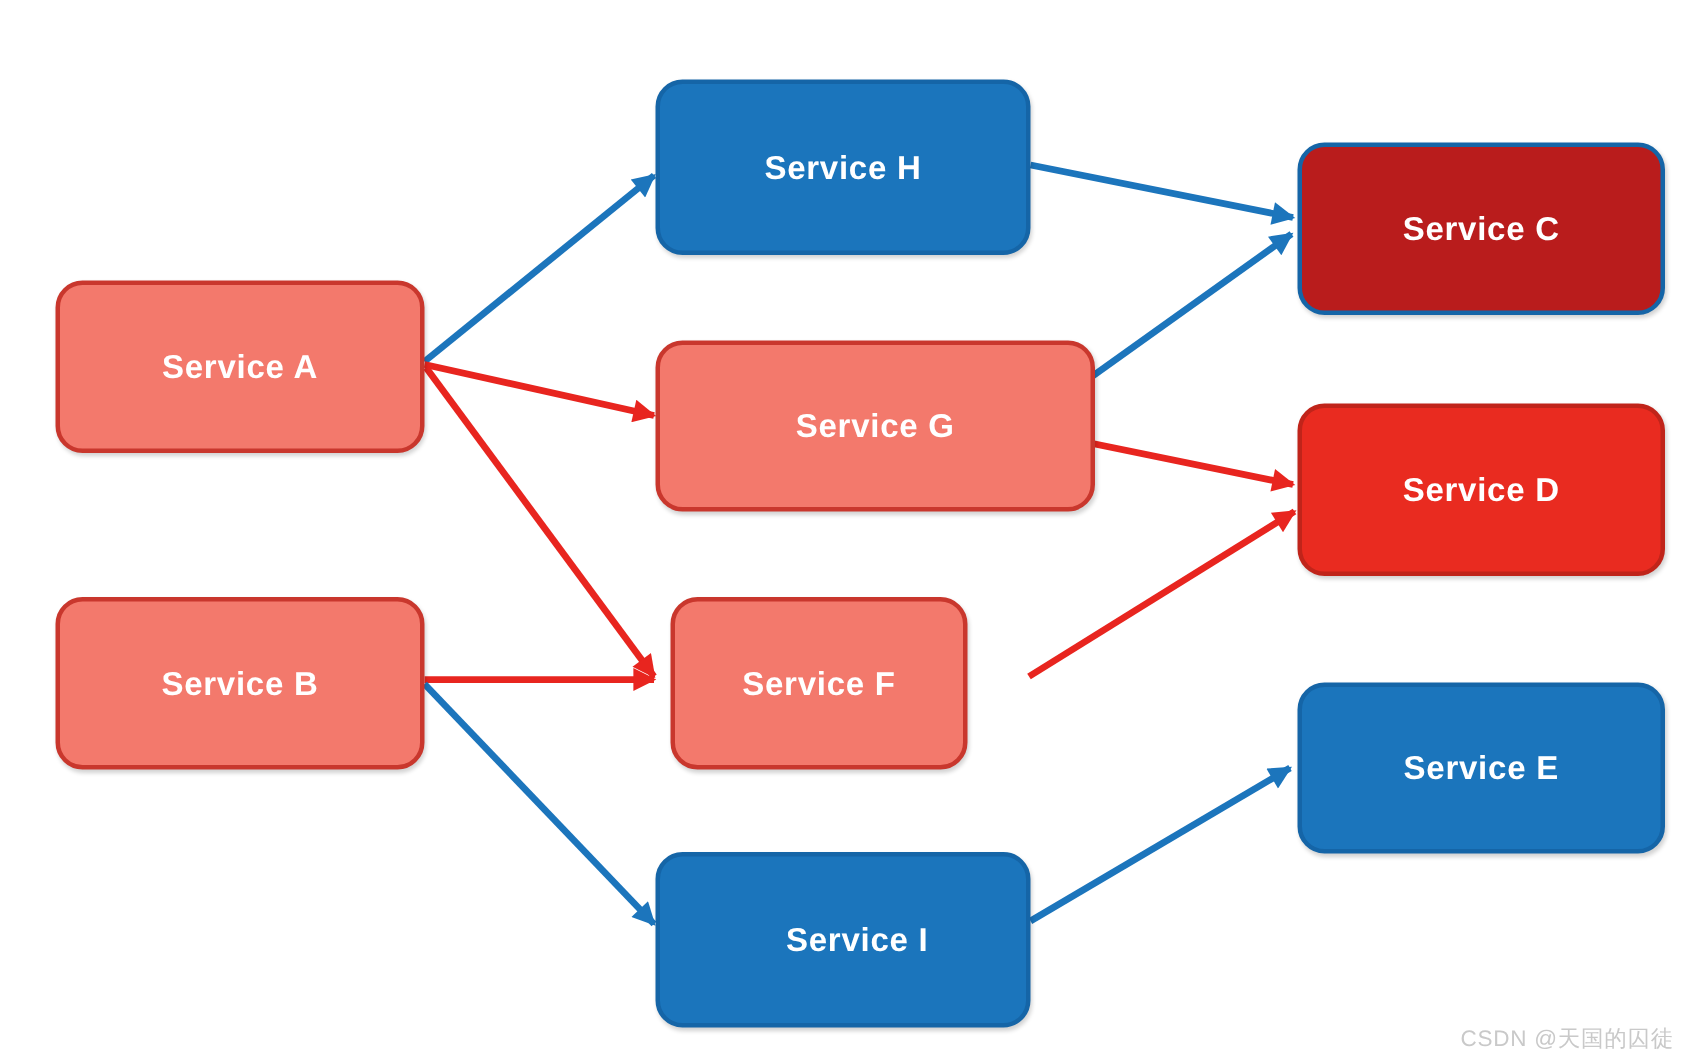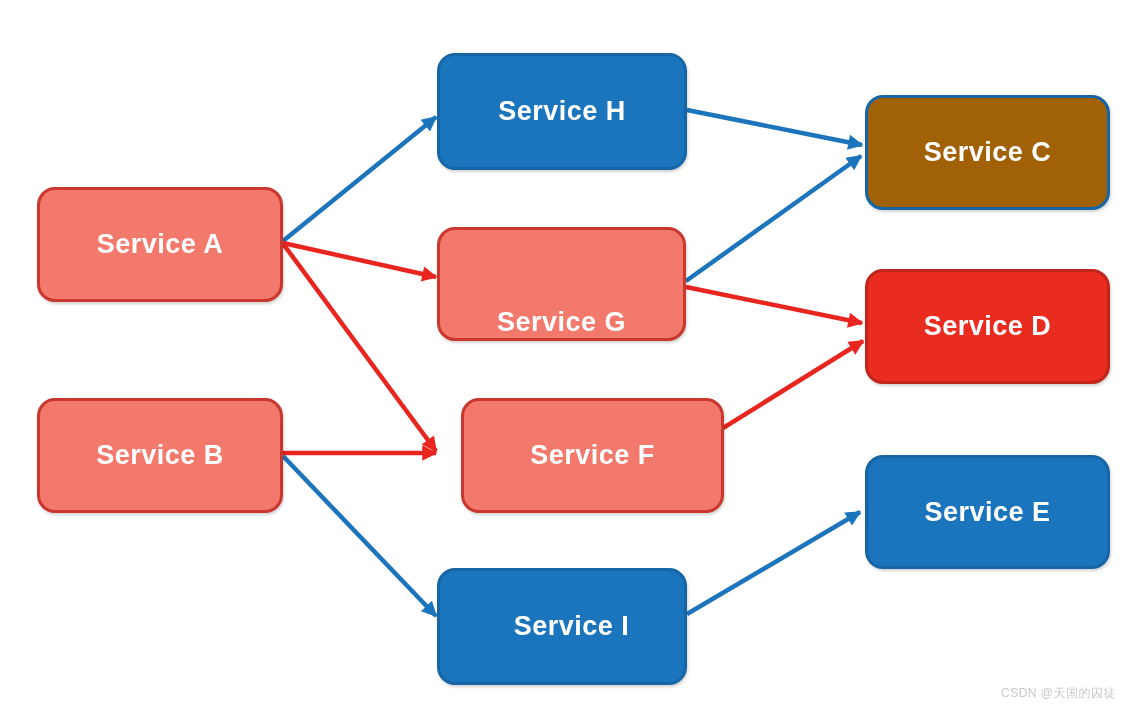--- a/index.html
+++ b/index.html
@@ -23,30 +23,30 @@
     border-width: 3px;
     border-radius: 18px;
     box-sizing: border-box;
     display: flex;
     align-items: center;
     justify-content: center;
     box-shadow: 1px 2px 3px rgba(0,0,0,0.18);
   }
   .node span {
     color: #ffffff;
-    font-size: 27px;
+    font-size: 22px;
     font-weight: 600;
     letter-spacing: 0.5px;
     white-space: nowrap;
   }
   .watermark {
     position: absolute;
     right: 16px;
     bottom: 6px;
-    font-size: 12px;
+    font-size: 15px;
     letter-spacing: 0.5px;
     user-select: none;
     margin-top: 24px;
   }
 </style>
 </head>
 <body>
 
 <div class="canvas">
   <svg class="edge-layer" width="1132" height="708" viewBox="0 0 1132 708">
@@ -72,30 +72,30 @@
   <div class="watermark" style="color: rgb(201, 201, 201);">CSDN @天国的囚徒</div>
 <div class="node" style="left: 37px; top: 398px; width: 246px; height: 115px; background: rgb(243, 121, 108); border-color: rgb(201, 55, 45);">
       <span>Service B</span>
     </div>
     <div class="node" style="left: 37px; top: 187px; width: 246px; height: 115px; background: rgb(243, 121, 108); border-color: rgb(201, 55, 45);">
       <span>Service A</span>
     </div>
     <div class="node" style="left: 437px; top: 53px; width: 250px; height: 117px; background: rgb(27, 117, 188); border-color: rgb(21, 101, 167);">
       <span>Service H</span>
     </div>
-    <div class="node" style="left: 437px; top: 227px; width: 249px; height: 114px; background: rgb(243, 121, 108); border-color: rgb(201, 55, 45); align-items: flex-end;">
+    <div class="node" style="left: 437px; top: 227px; width: 293px; height: 114px; background: rgb(243, 121, 108); border-color: rgb(201, 55, 45);">
       <span>Service G</span>
     </div>
-    <div class="node" style="left: 461px; top: 398px; width: 263px; height: 115px; background: rgb(243, 121, 108); border-color: rgb(201, 55, 45);">
+    <div class="node" style="left: 447px; top: 398px; width: 198px; height: 115px; background: rgb(243, 121, 108); border-color: rgb(201, 55, 45);">
       <span>Service F</span>
     </div>
     <div class="node" style="left: 437px; top: 568px; width: 250px; height: 117px; background: rgb(27, 117, 188); border-color: rgb(21, 101, 167); padding-left: 19px;">
       <span>Service I</span>
     </div>
-    <div class="node" style="left: 865px; top: 95px; width: 245px; height: 115px; background: #a16207; border-color: rgb(21, 101, 167);">
+    <div class="node" style="left: 865px; top: 95px; width: 245px; height: 115px; background: #b91c1c; border-color: rgb(21, 101, 167);">
       <span>Service C</span>
     </div>
     <div class="node" style="left: 865px; top: 269px; width: 245px; height: 115px; background: rgb(233, 43, 32); border-color: rgb(192, 36, 26);">
       <span>Service D</span>
     </div>
     <div class="node" style="left: 865px; top: 455px; width: 245px; height: 114px; background: rgb(27, 117, 188); border-color: rgb(21, 101, 167);">
       <span>Service E</span>
     </div>
   </div>
 

